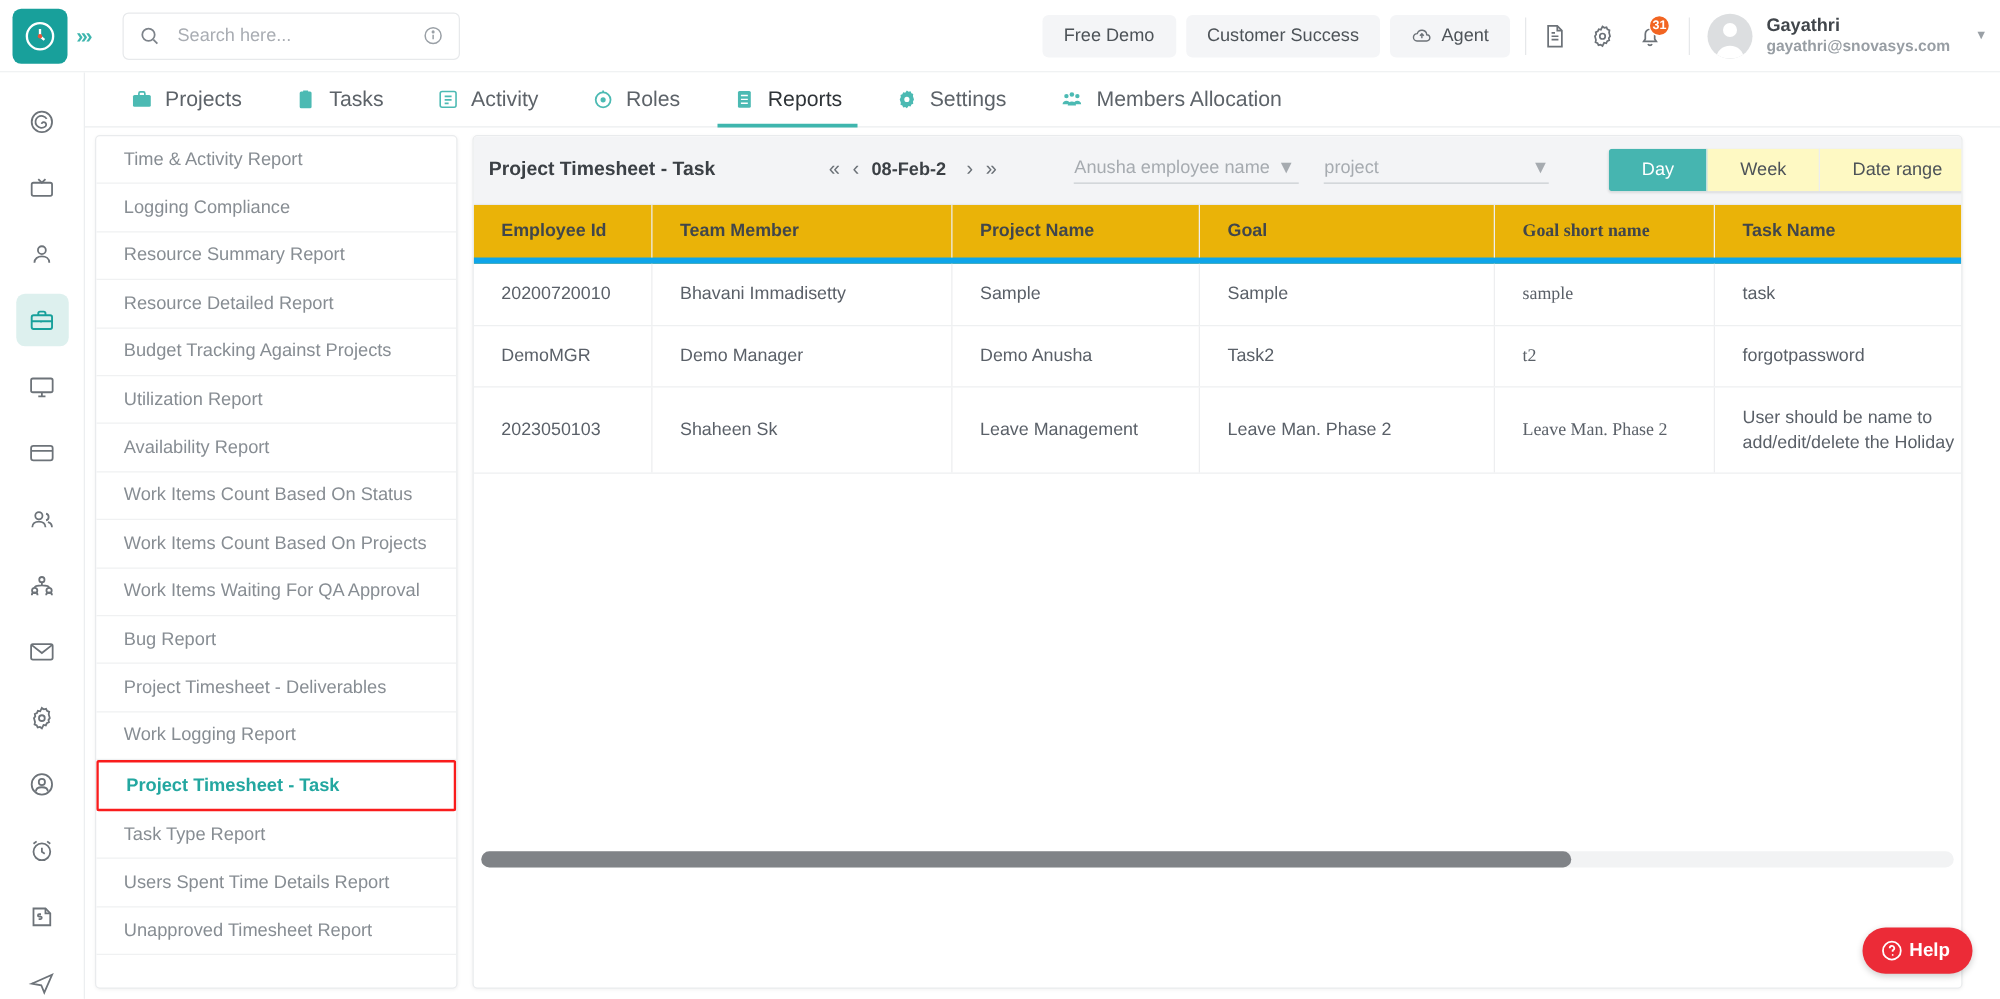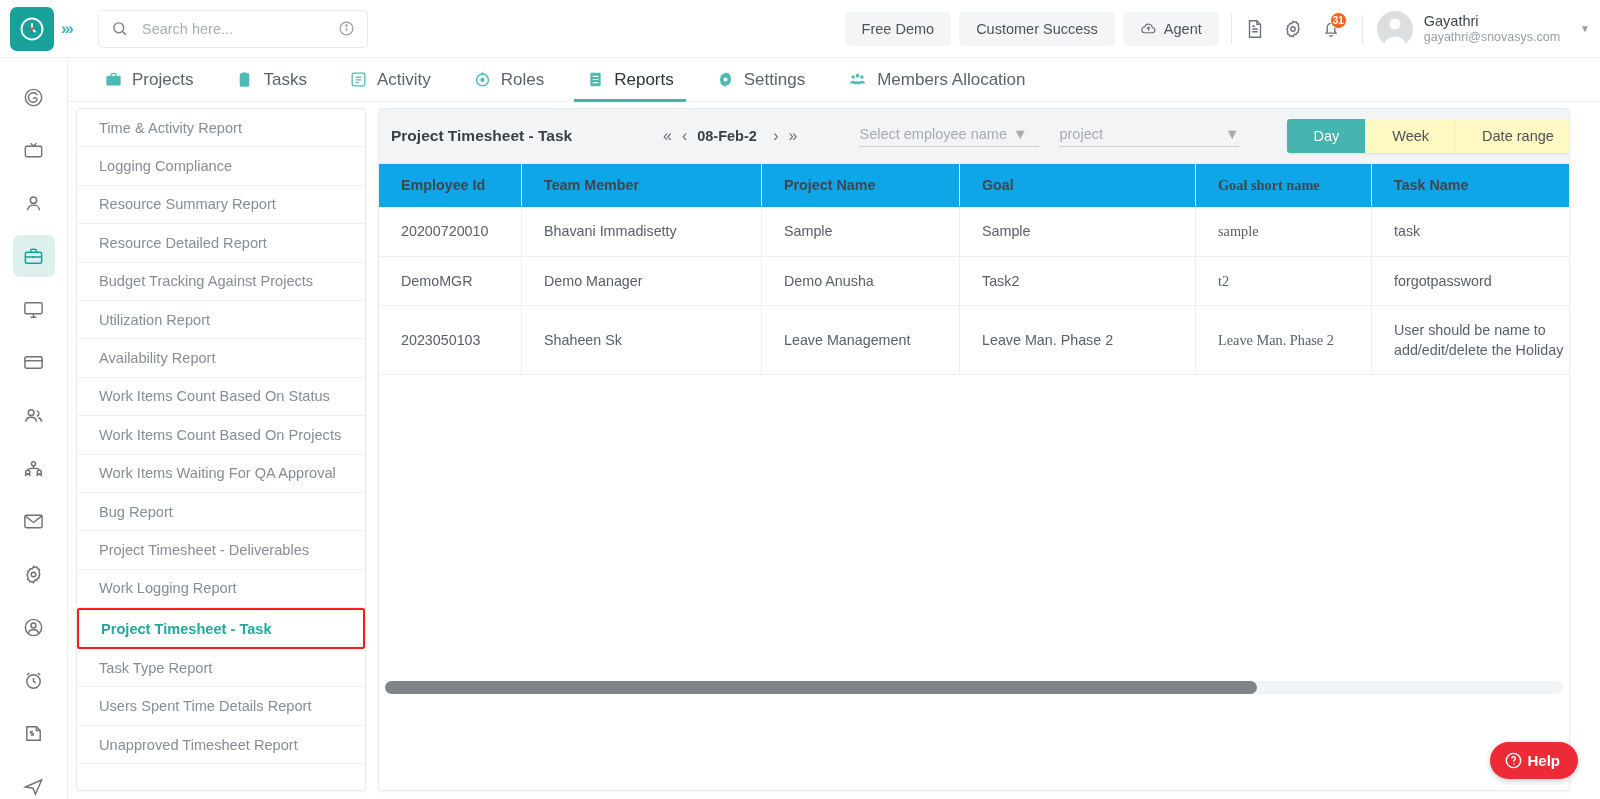--- a/index.html
+++ b/index.html
@@ -56,21 +56,21 @@
     position: absolute; top: 2px; right: 3px; min-width: 17px; height: 17px;
     background: #f26522; color: #fff; border-radius: 50%; font-size: 10px;
     display: flex; align-items: center; justify-content: center; font-weight: bold;
     border: 1.5px solid #fff;
   }
   .avatar {
     width: 36px; height: 36px; border-radius: 50%; background: #dcdee0;
     margin-left: 10px; display: flex; align-items: flex-end; justify-content: center;
     overflow: hidden; flex: none;
   }
-  .user-meta { margin-left: 11px; line-height: 1.25; }
+  .user-meta { margin-left: 11px; line-height: 1.25; font-weight: bold; }
   .user-name { font-size: 14.5px; color: #41464b; }
   .user-mail { font-size: 12.5px; color: #989ea4; }
   .caret-dn { margin-left: 20px; color: #9aa0a6; font-size: 10px; cursor: pointer; }
 
   
   .navbar {
     position: absolute; top: 58px; left: 68px; width: 1532px; height: 44px;
     background: #fff; display: flex; align-items: center; padding-left: 20px;
     border-bottom: 1px solid #eceef0;
   }
@@ -146,21 +146,21 @@
     height: 34px; padding: 0 26px; background: #fef9c3; border: none; cursor: pointer;
     font-family: "Liberation Sans", sans-serif; font-size: 14.5px; color: #4d5358;
     display: flex; align-items: center; border-right: 1px solid #eceef0;
   }
   .seg-btn.active { background: #46b5b0; color: #fff; font-weight: normal; }
   .seg-btn:last-child { border-right: none; }
 
   
   .grid { width: 100%; }
   .grow { display: flex; }
-  .ghead { background: #0ea5e9; border-bottom: 1px solid #0ea5e9; }
+  .ghead { background: #eab308; border-bottom: 5px solid #0ea5e9; }
   .gcell {
     padding: 14px 0 14px 22px; font-size: 14.3px; color: #5a6068;
     border-right: 1px solid #edeef0; display: flex; align-items: center;
     min-height: 46px; line-height: 1.42;
   }
   .ghead .gcell { font-weight: bold; color: #41464b; min-height: 42px; padding: 11px 0 11px 22px; }
   .gbody .grow { border-bottom: 1px solid #eef0f1; }
   .c0 { width: 143px; flex: none; }
   .c1 { width: 240px; flex: none; }
   .c2 { width: 198px; flex: none; }
@@ -491,21 +491,21 @@
 
     <div class="date-nav">
       <span class="dn-arrow">«</span>
       <span class="dn-arrow">‹</span>
       <span class="dn-date">08-Feb-2</span>
       <span class="dn-arrow">›</span>
       <span class="dn-arrow">»</span>
     </div>
 
     <div class="sel-emp">
-      <span>Select employee name</span>
+      <span>Anusha employee name</span>
       <span class="tri" style="margin-left:6px">▼</span>
     </div>
 
     <div class="sel-proj">
       <span>project</span>
       <span class="tri">▼</span>
     </div>
 
     <div class="seg">
       <button class="seg-btn active">Day</button>

